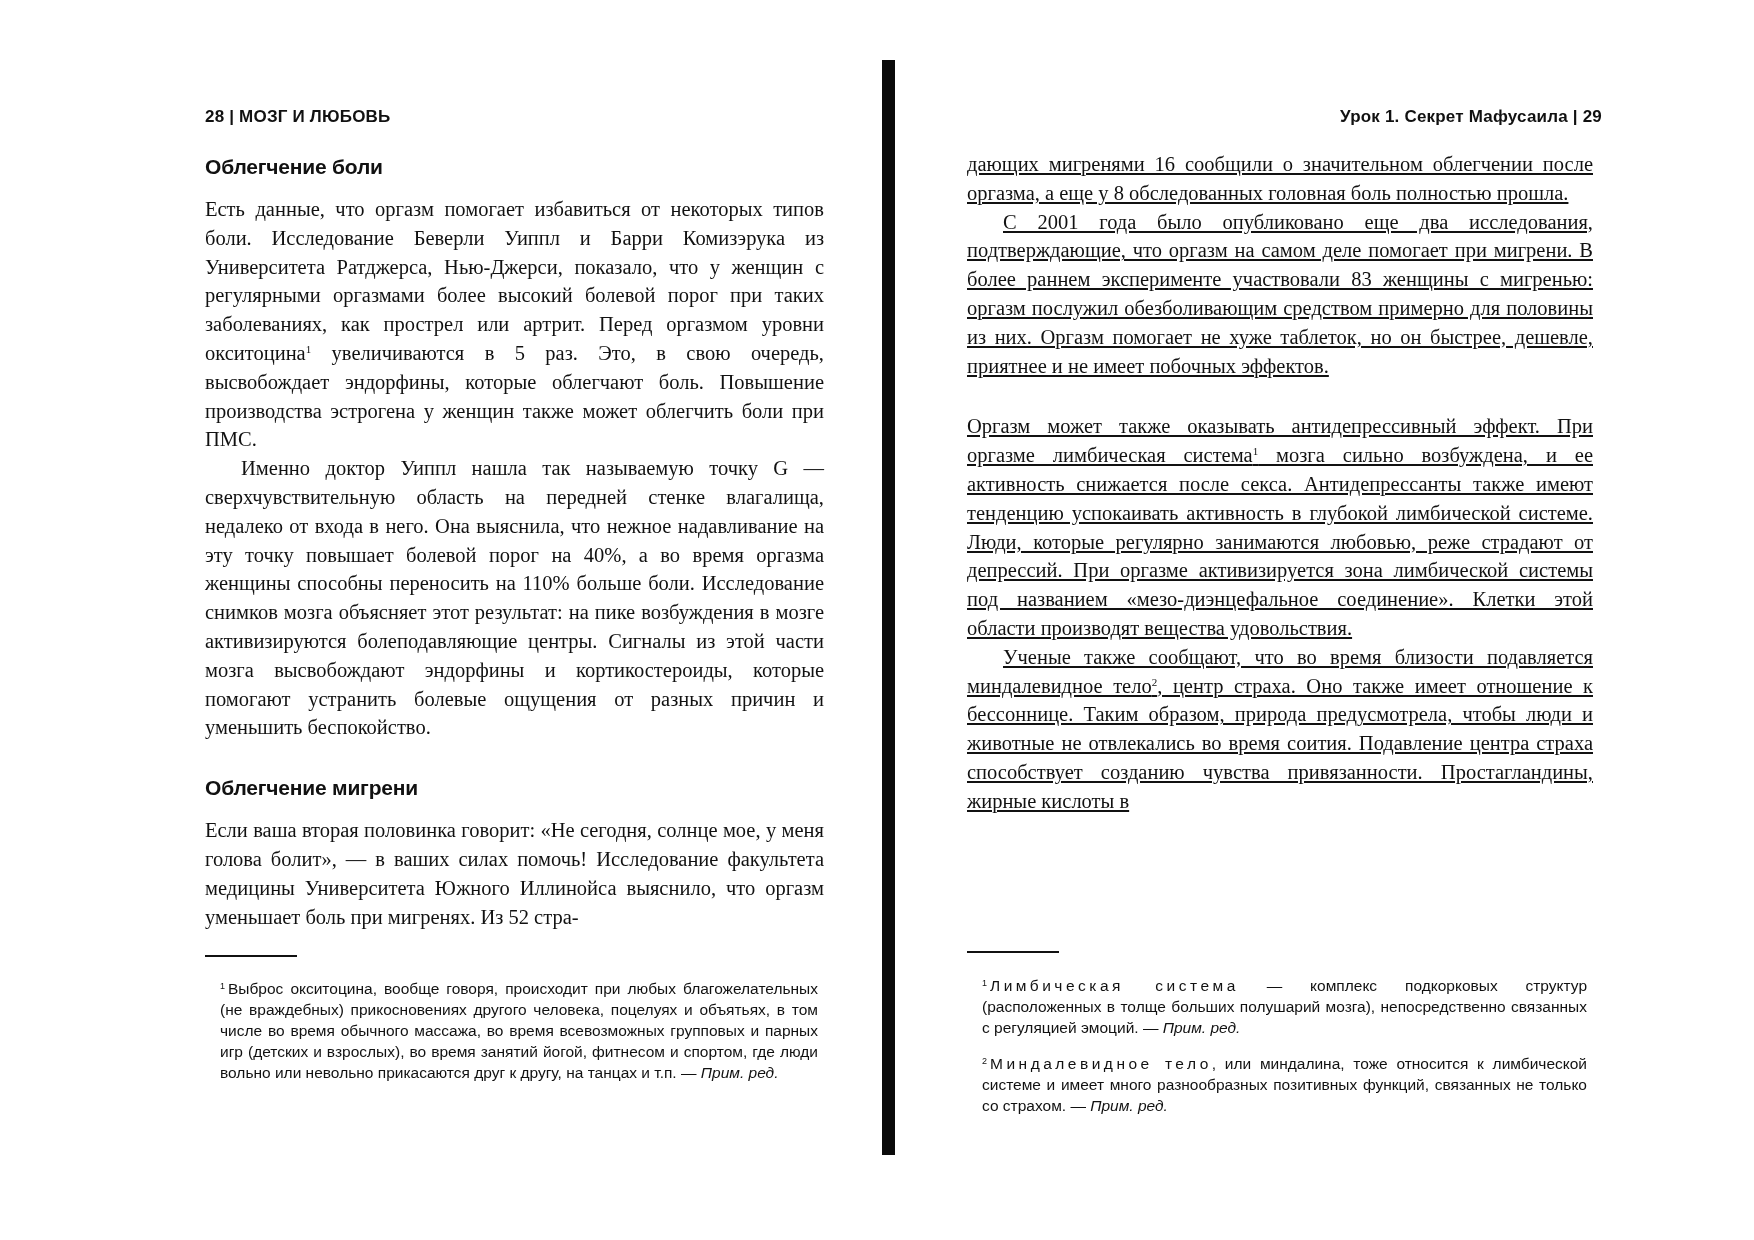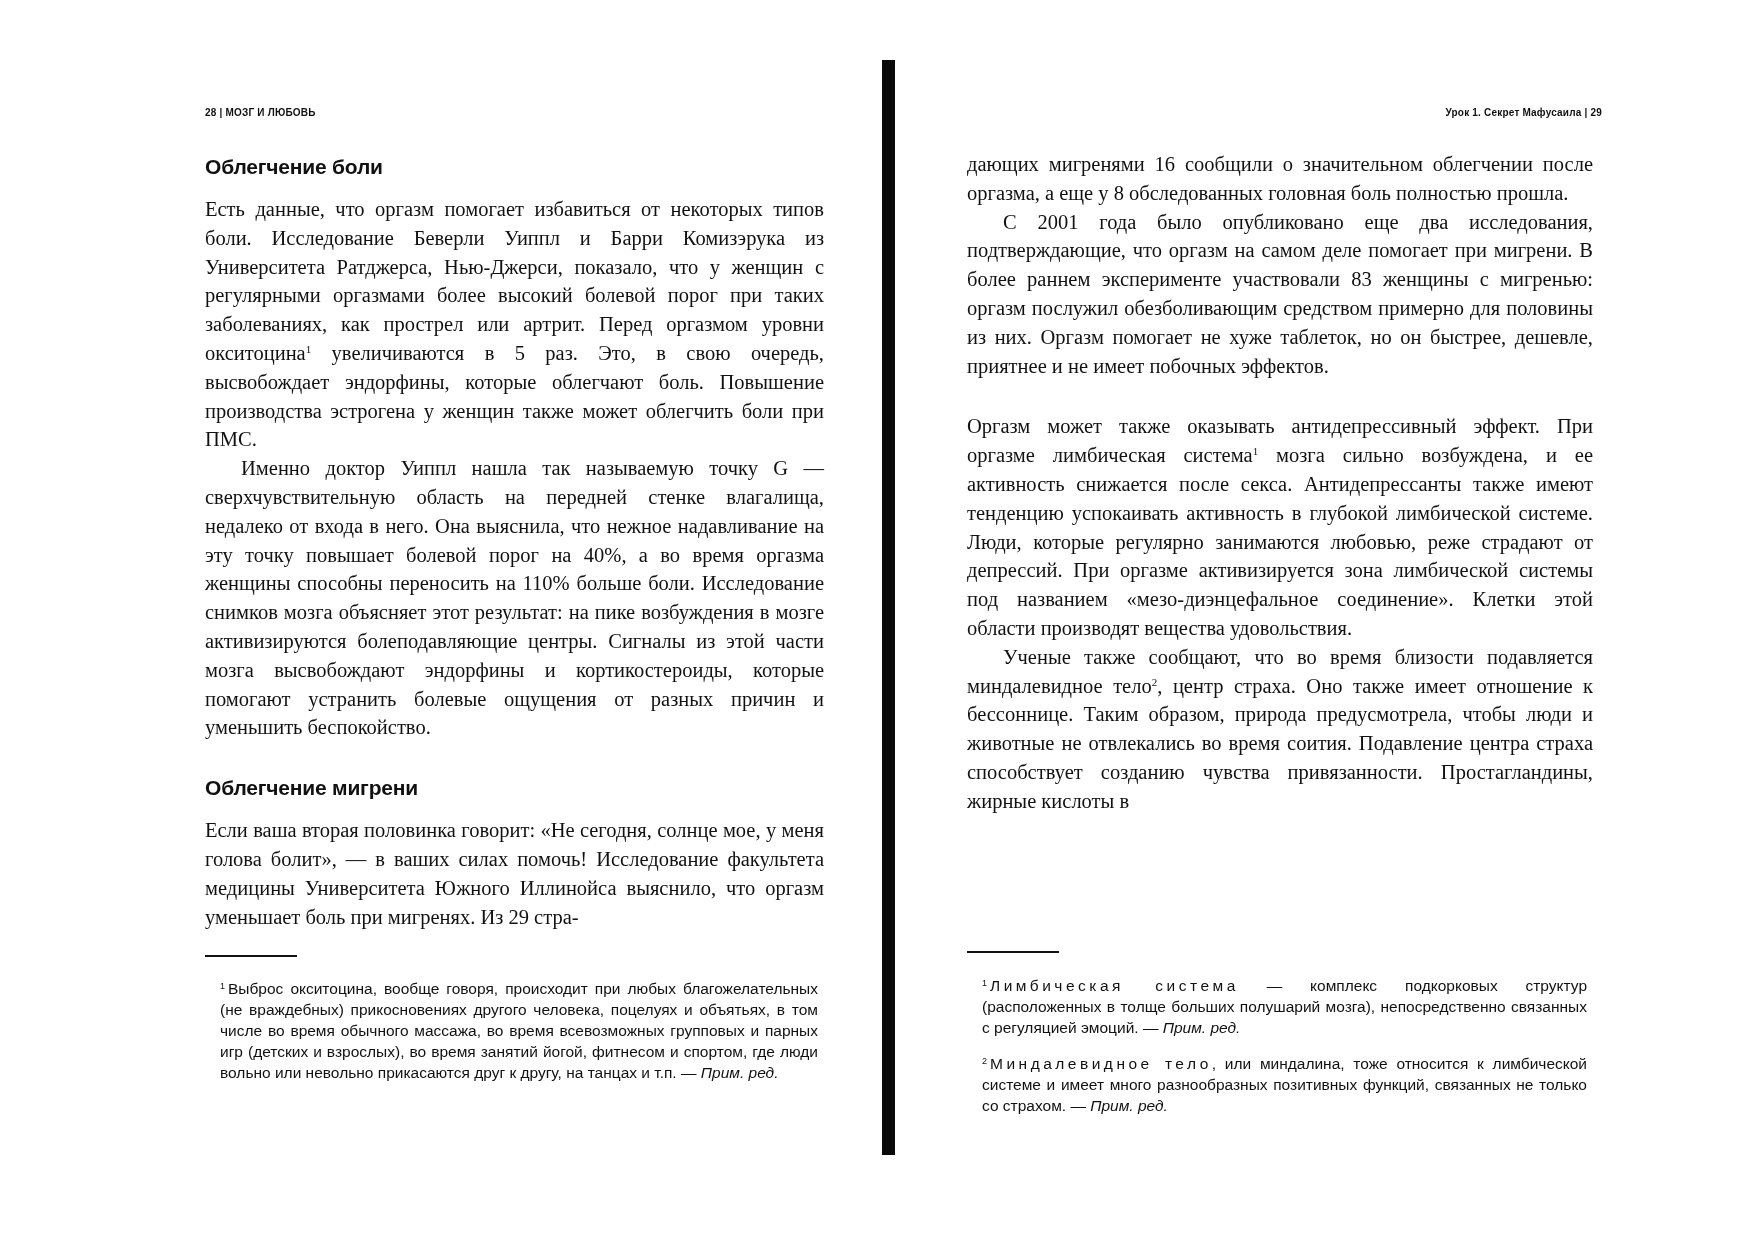--- a/index.html
+++ b/index.html
@@ -2,27 +2,27 @@
 <html><head>
 <meta charset="utf-8">
 <style>
   html, body { margin: 0; padding: 0; background: #ffffff; }
   body { width: 1754px; height: 1240px; position: relative; overflow: hidden; color: #111; }
   .page { position: absolute; top: 0; }
   .page-left { left: 205px; width: 628px; }
   .page-right { left: 967px; width: 635px; }
   .running-head {
     position: absolute; top: 107px; font-family: "Liberation Sans", sans-serif;
-    font-weight: bold; font-size: 10px; letter-spacing: 0.2px; white-space: nowrap;
+    font-weight: bold; font-size: 17px; letter-spacing: 0.2px; white-space: nowrap;
   }
   .page-left .running-head { left: 0; }
   .page-right .running-head { right: 0; text-align: right; }
   .flow { position: absolute; left: 0; right: 9px; }
   .page-left .flow { top: 153px; }
-  .page-right .flow { top: 150px; }
+  .page-right .flow { top: 150px; text-decoration: underline; }
   h2 {
     font-family: "Liberation Sans", sans-serif; font-weight: bold; font-size: 21px;
     margin: 0 0 14px 0; line-height: 28px; letter-spacing: -0.2px;
   }
   p {
     font-family: "Liberation Serif", serif; font-size: 20.5px; line-height: 28.8px;
     margin: 0; text-align: justify; hyphens: manual;
   }
   p.indent { text-indent: 36px; }
   .section-gap { height: 32px; }
@@ -56,21 +56,21 @@
 
 <div class="page page-left">
   <div class="running-head">28 | МОЗГ И ЛЮБОВЬ</div>
 
   <div class="flow">
     <h2>Облегчение боли</h2>
     <p><span>Есть данные, что оргазм помогает избавиться от некоторых типов боли. Исследование Беверли Уиппл и Барри Комизэрука из Университета Ратджерса, Нью-Джерси, показало, что у женщин с регулярными оргазмами более высокий болевой порог при таких заболеваниях, как прострел или артрит. Перед оргазмом уровни окситоцина</span><sup>1</sup><span> увеличиваются в 5 раз. Это, в свою очередь, высвобождает эндорфины, которые облегчают боль. Повышение производства эстрогена у женщин также может облегчить боли при ПМС.</span></p>
     <p class="indent">Именно доктор Уиппл нашла так называемую точку G — сверхчувствительную область на передней стенке влагалища, недалеко от входа в него. Она выяснила, что нежное надавливание на эту точку повышает болевой порог на 40%, а во время оргазма женщины способны переносить на 110% больше боли. Исследование снимков мозга объясняет этот результат: на пике возбуждения в мозге активизируются болеподавляющие центры. Сигналы из этой части мозга высвобождают эндорфины и кортикостероиды, которые помогают устранить болевые ощущения от разных причин и уменьшить беспокойство.</p>
     <div class="section-gap"></div>
     <h2>Облегчение мигрени</h2>
-    <p>Если ваша вторая половинка говорит: «Не сегодня, солнце мое, у меня голова болит», — в ваших силах помочь! Исследование факультета медицины Университета Южного Иллинойса выяснило, что оргазм уменьшает боль при мигренях. Из 29 стра-</p>
+    <p>Если ваша вторая половинка говорит: «Не сегодня, солнце мое, у меня голова болит», — в ваших силах помочь! Исследование факультета медицины Университета Южного Иллинойса выяснило, что оргазм уменьшает боль при мигренях. Из 52 стра-</p>
   </div>
 
   <div class="footnote-rule"></div>
   <div class="footnotes">
     <p class="fn"><sup>1</sup><span>Выброс окситоцина, вообще говоря, происходит при любых благожелательных (не враждебных) прикосновениях другого человека, поцелуях и объятьях, в том числе во время обычного массажа, во время всевозможных групповых и парных игр (детских и взрослых), во время занятий йогой, фитнесом и спортом, где люди вольно или невольно прикасаются друг к другу, на танцах и т.п. — </span><span class="ital">Прим. ред.</span></p>
   </div>
 </div>
 
 <div class="page page-right">
   <div class="running-head">Урок 1. Секрет Мафусаила | 29</div>

